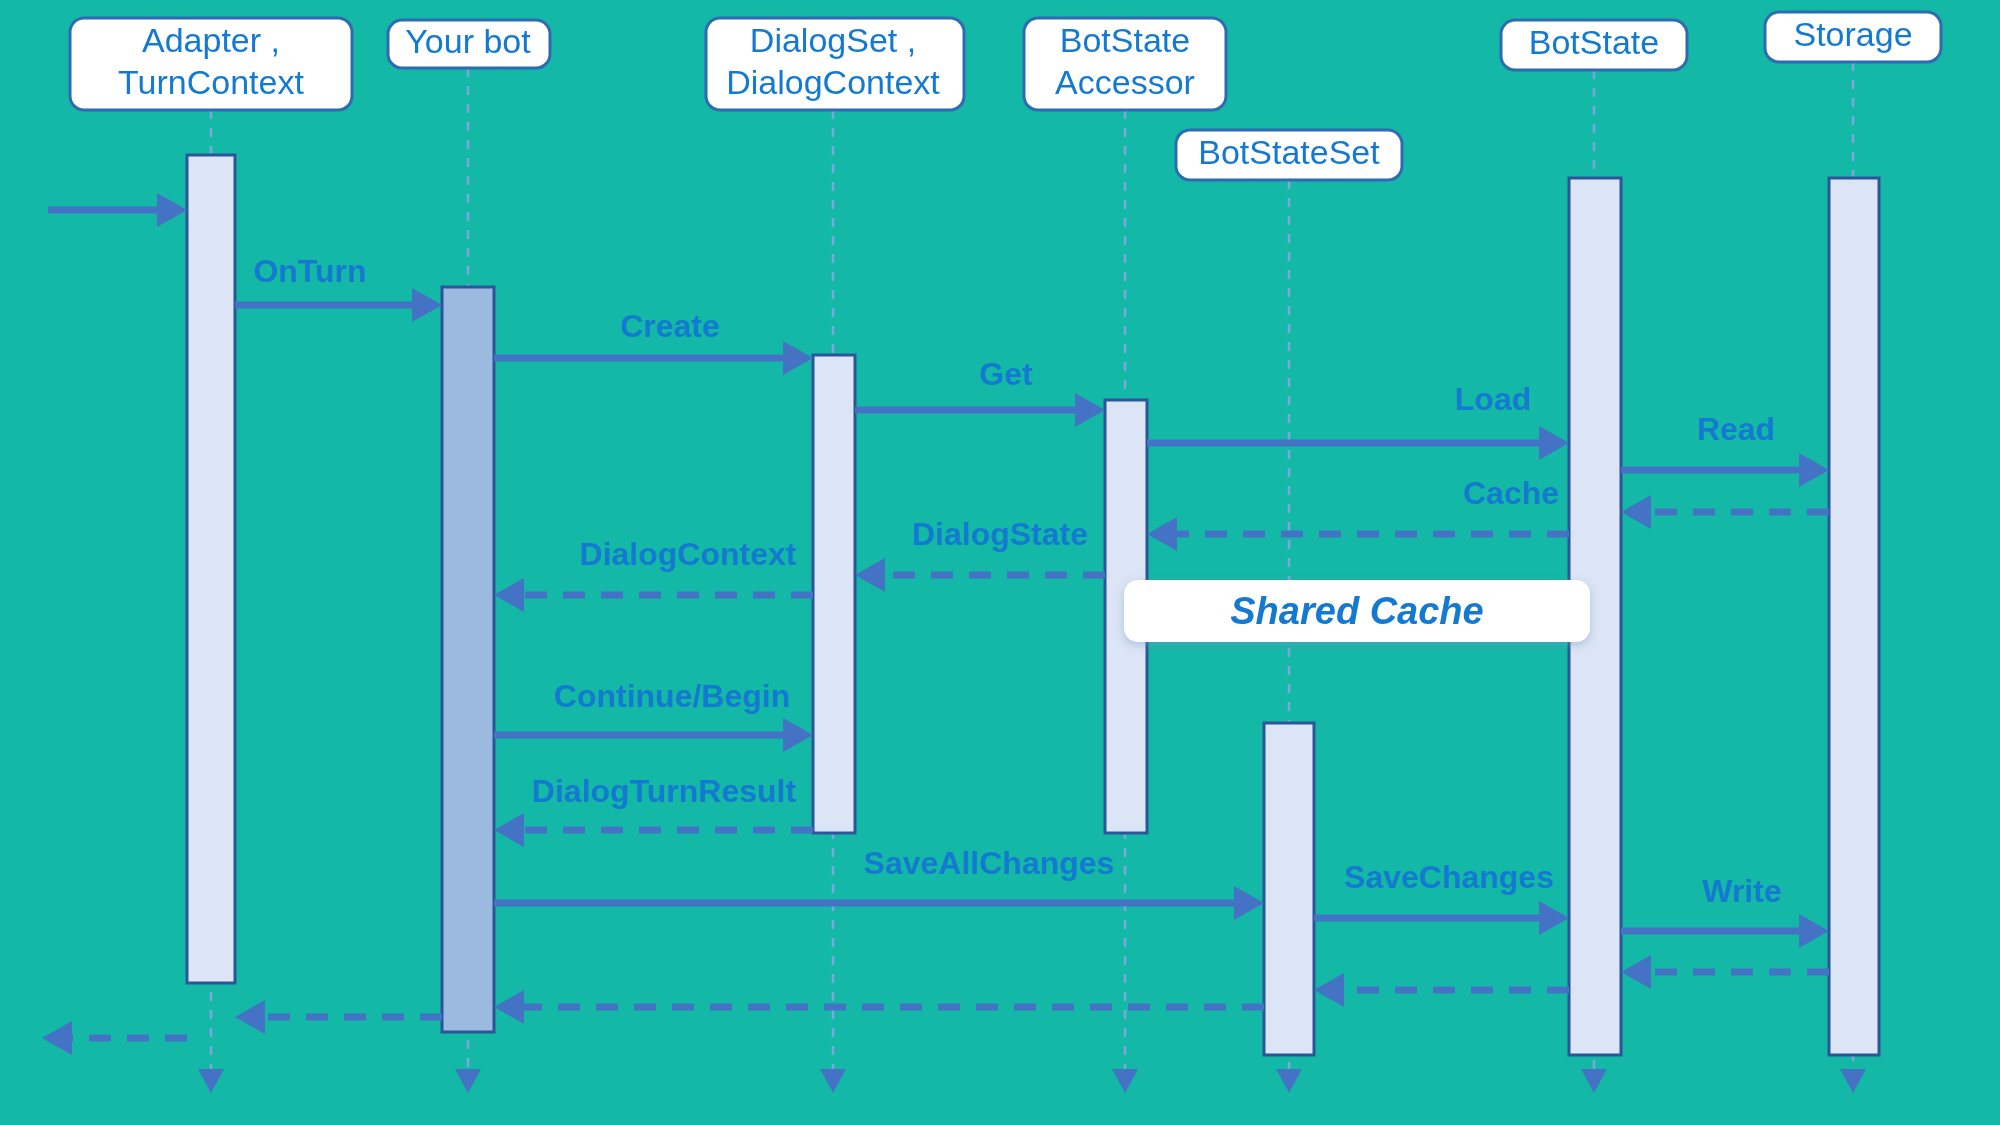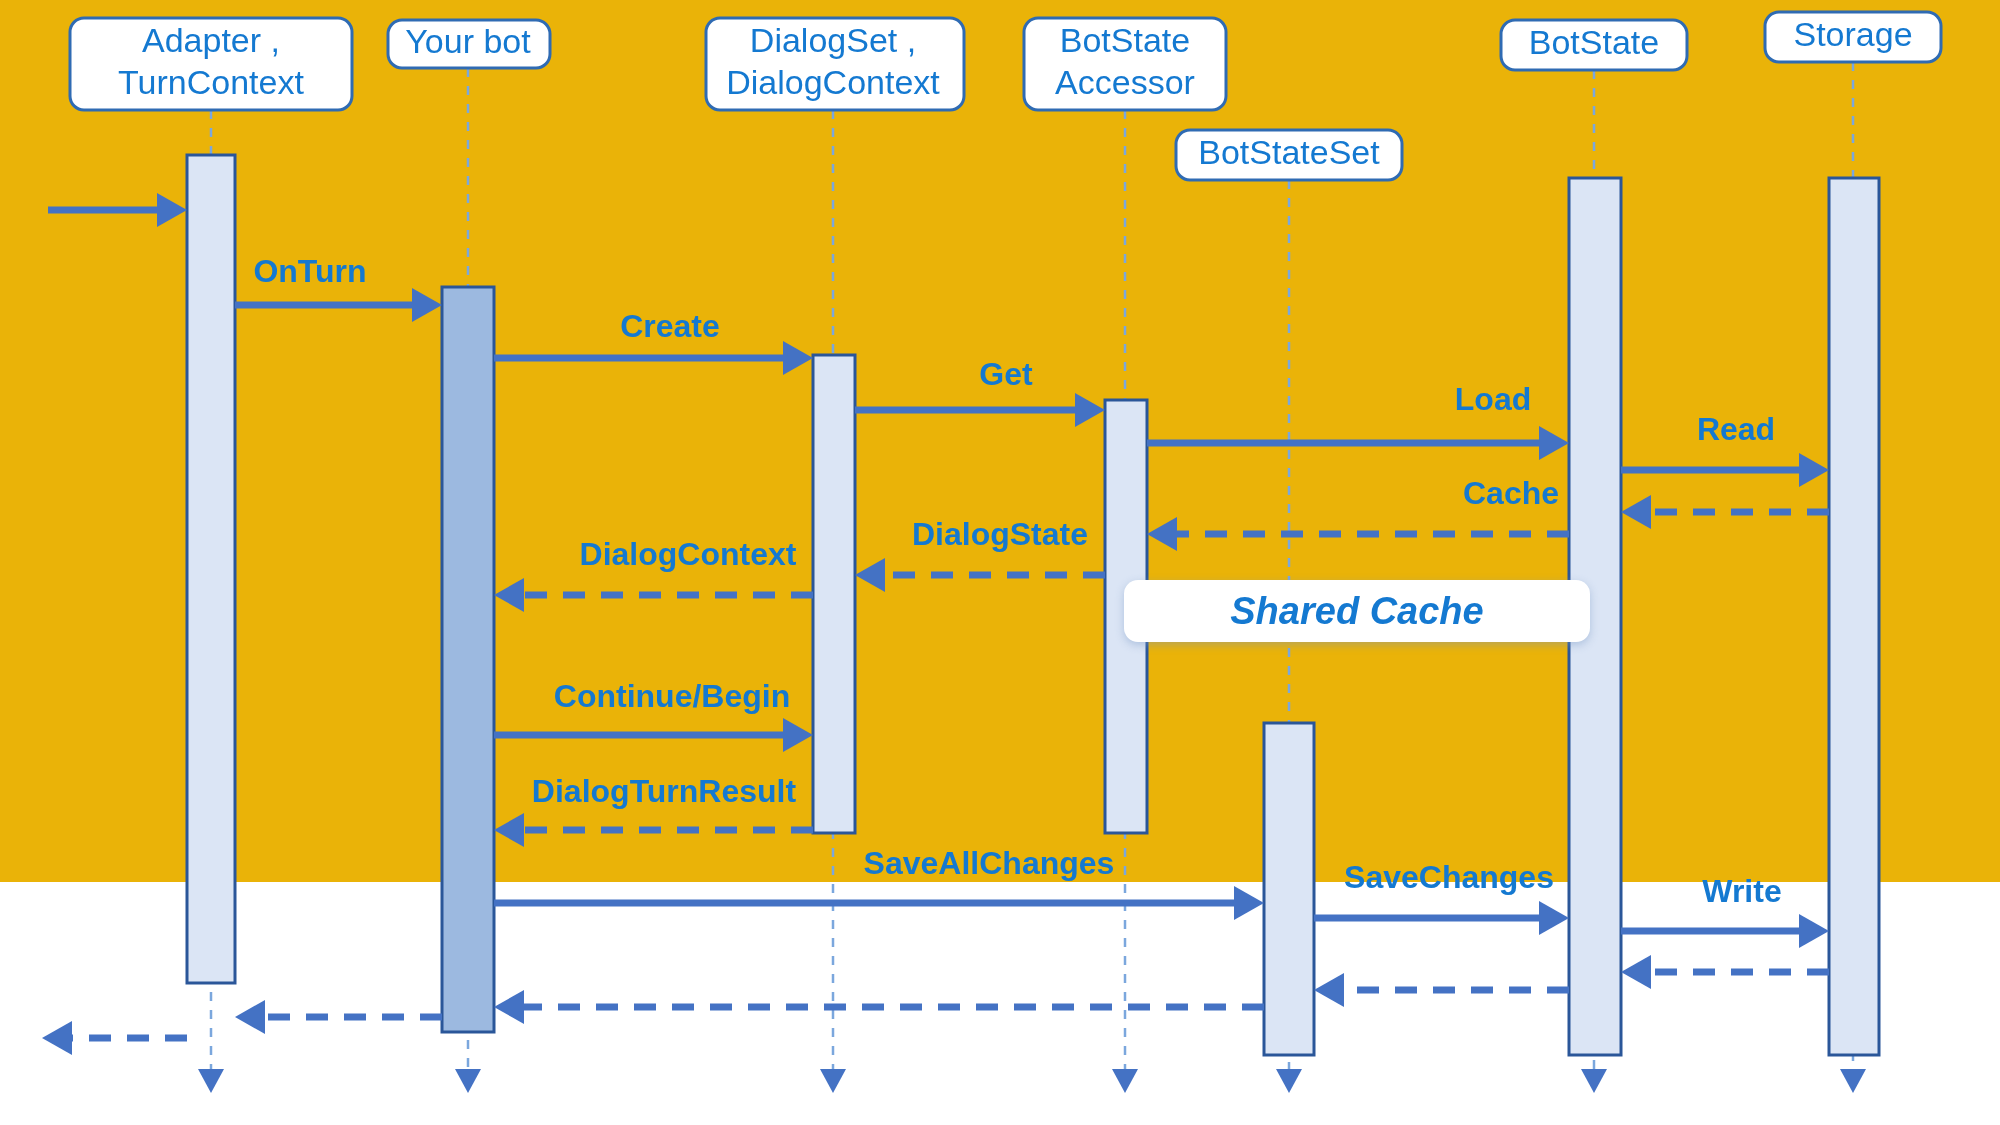--- a/index.html
+++ b/index.html
@@ -9,22 +9,22 @@
   }
   body {
     width: 2000px;
     height: 1125px;
     font-family: "Liberation Sans", sans-serif;
     overflow: hidden;
   }
   #diagram-root {
     position: relative;
     width: 2000px;
-    height: 882px;
-    background: #eab308;
+    height: 1125px;
+    background: #14b8a6;
   }
   svg.seq {
     position: absolute;
     left: 0;
     top: 0;
     width: 2000px;
     height: 1125px;
     display: block;
   }
   .participant-box-rect {

